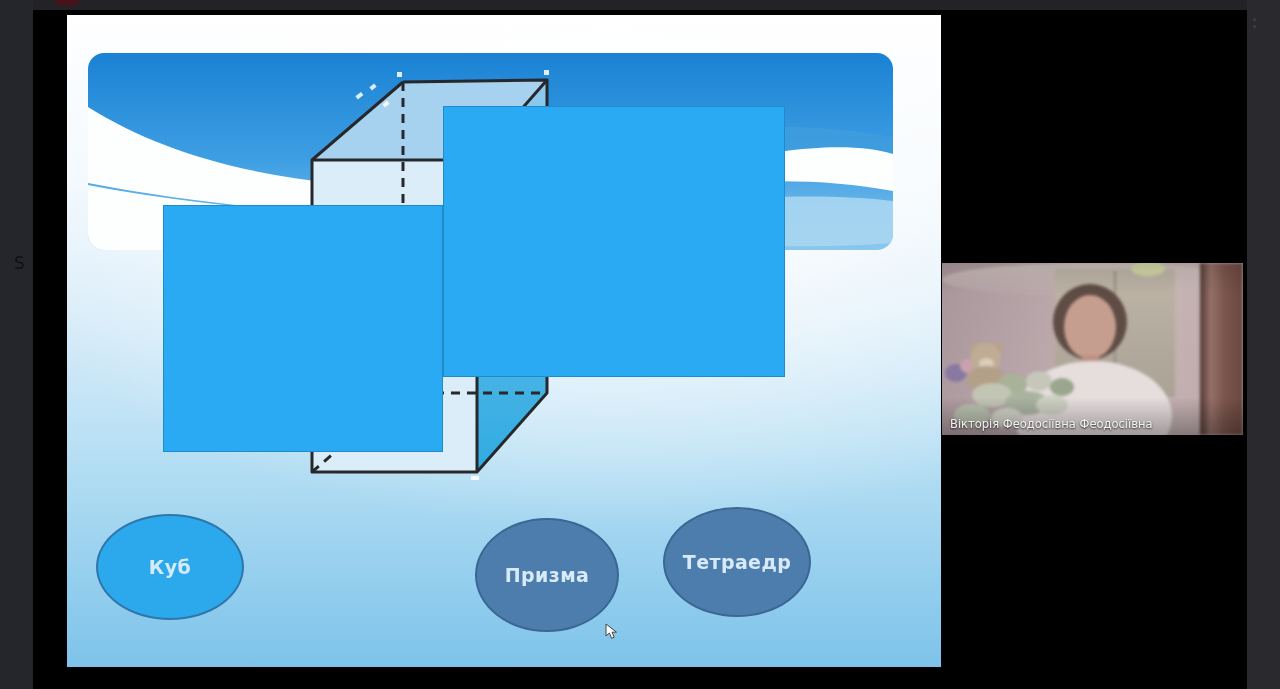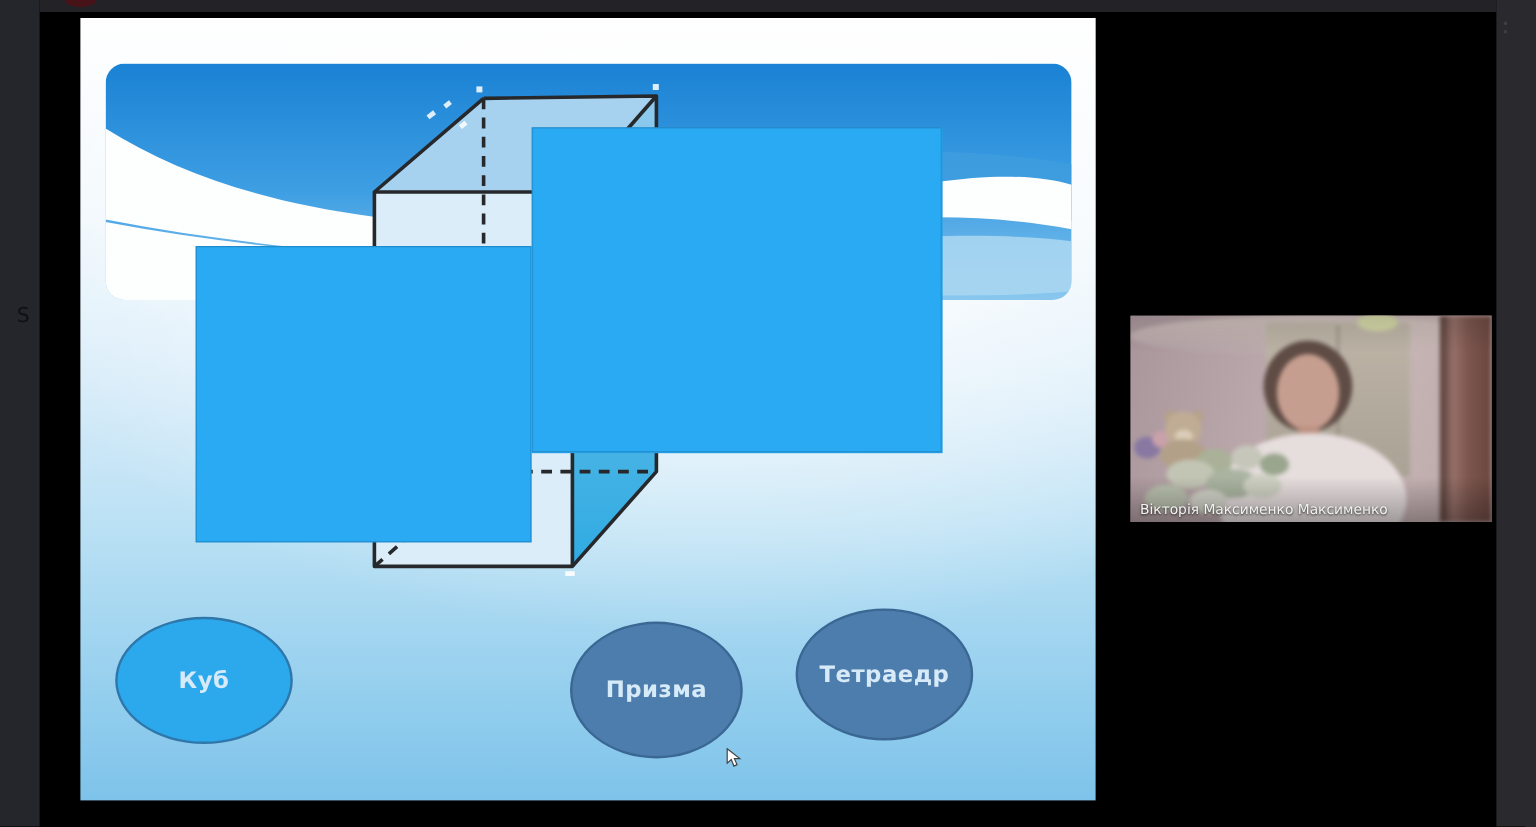--- a/index.html
+++ b/index.html
@@ -16,21 +16,21 @@
   .dots{position:absolute;left:6px;top:18px;width:4px;}
   .dots i{display:block;width:3px;height:3px;border-radius:50%;background:#3e3f43;margin-bottom:4px;}
   .red-indicator{left:54px;top:-6px;width:26px;height:12px;border-radius:50%;
                  background:#471318;z-index:4;}
 
   
   .stage{left:33px;top:10px;width:908px;height:679px;background:#000;z-index:1;}
   .slide{left:34px;top:5px;width:846px;height:652px;overflow:hidden;
          background:
            radial-gradient(120% 85% at 62% 28%, rgba(255,255,255,1) 0%, rgba(255,255,255,0) 60%),
-           linear-gradient(180deg,#ffffff 0%,#f1f8fd 26%,#d8ecf9 46%,#b9e0f4 66%,#95cfee 86%,var(--slideBottom,#7ec3ea) 100%);}
+           linear-gradient(180deg,#ffffff 0%,#f1f8fd 26%,#d8ecf9 46%,#b9e0f4 66%,#95cfee 86%,var(--slideBottom,#7ec3ea) 100%); padding-left: 32px;}
   .slide-art{position:absolute;left:0;top:0;}
 
   
   .cover{position:absolute;background:var(--cover,#29aaf3);
          border:1px solid rgba(14,84,130,.35);box-sizing:border-box;z-index:5;}
   .cover-left{left:96px;top:190px;width:280px;height:247px;}
   .cover-right{left:376px;top:91px;width:342px;height:271px;}
 
   
   .oval{position:absolute;border-radius:50%;display:flex;align-items:center;justify-content:center;
@@ -182,17 +182,17 @@
         <div class="blob" style="left:55px;top:111px;width:30px;height:22px;background:#a9b298;"></div>
         <div class="blob" style="left:84px;top:108px;width:26px;height:20px;background:#c6c7ba;"></div>
         <div class="blob" style="left:108px;top:115px;width:24px;height:18px;background:#9aa68e;"></div>
         <div class="blob" style="left:30px;top:120px;width:40px;height:24px;background:#c2c5b4;"></div>
         <div class="blob" style="left:63px;top:128px;width:44px;height:24px;background:#aab3a0;"></div>
         <div class="blob" style="left:94px;top:132px;width:32px;height:20px;background:#cdd0c2;"></div>
         <div class="blob" style="left:12px;top:141px;width:36px;height:22px;background:#b9c0ae;"></div>
         <div class="blob" style="left:49px;top:145px;width:32px;height:20px;background:#d2d3c8;"></div>
       </div>
       <div class="vid-shade"></div>
-      <div class="name-label">Вікторія Максименко Максименко</div>
+      <div class="name-label">Вікторія Феодосіївна Феодосіївна</div>
     </div>
   </div>
 
 </div>
 
 </body></html>

